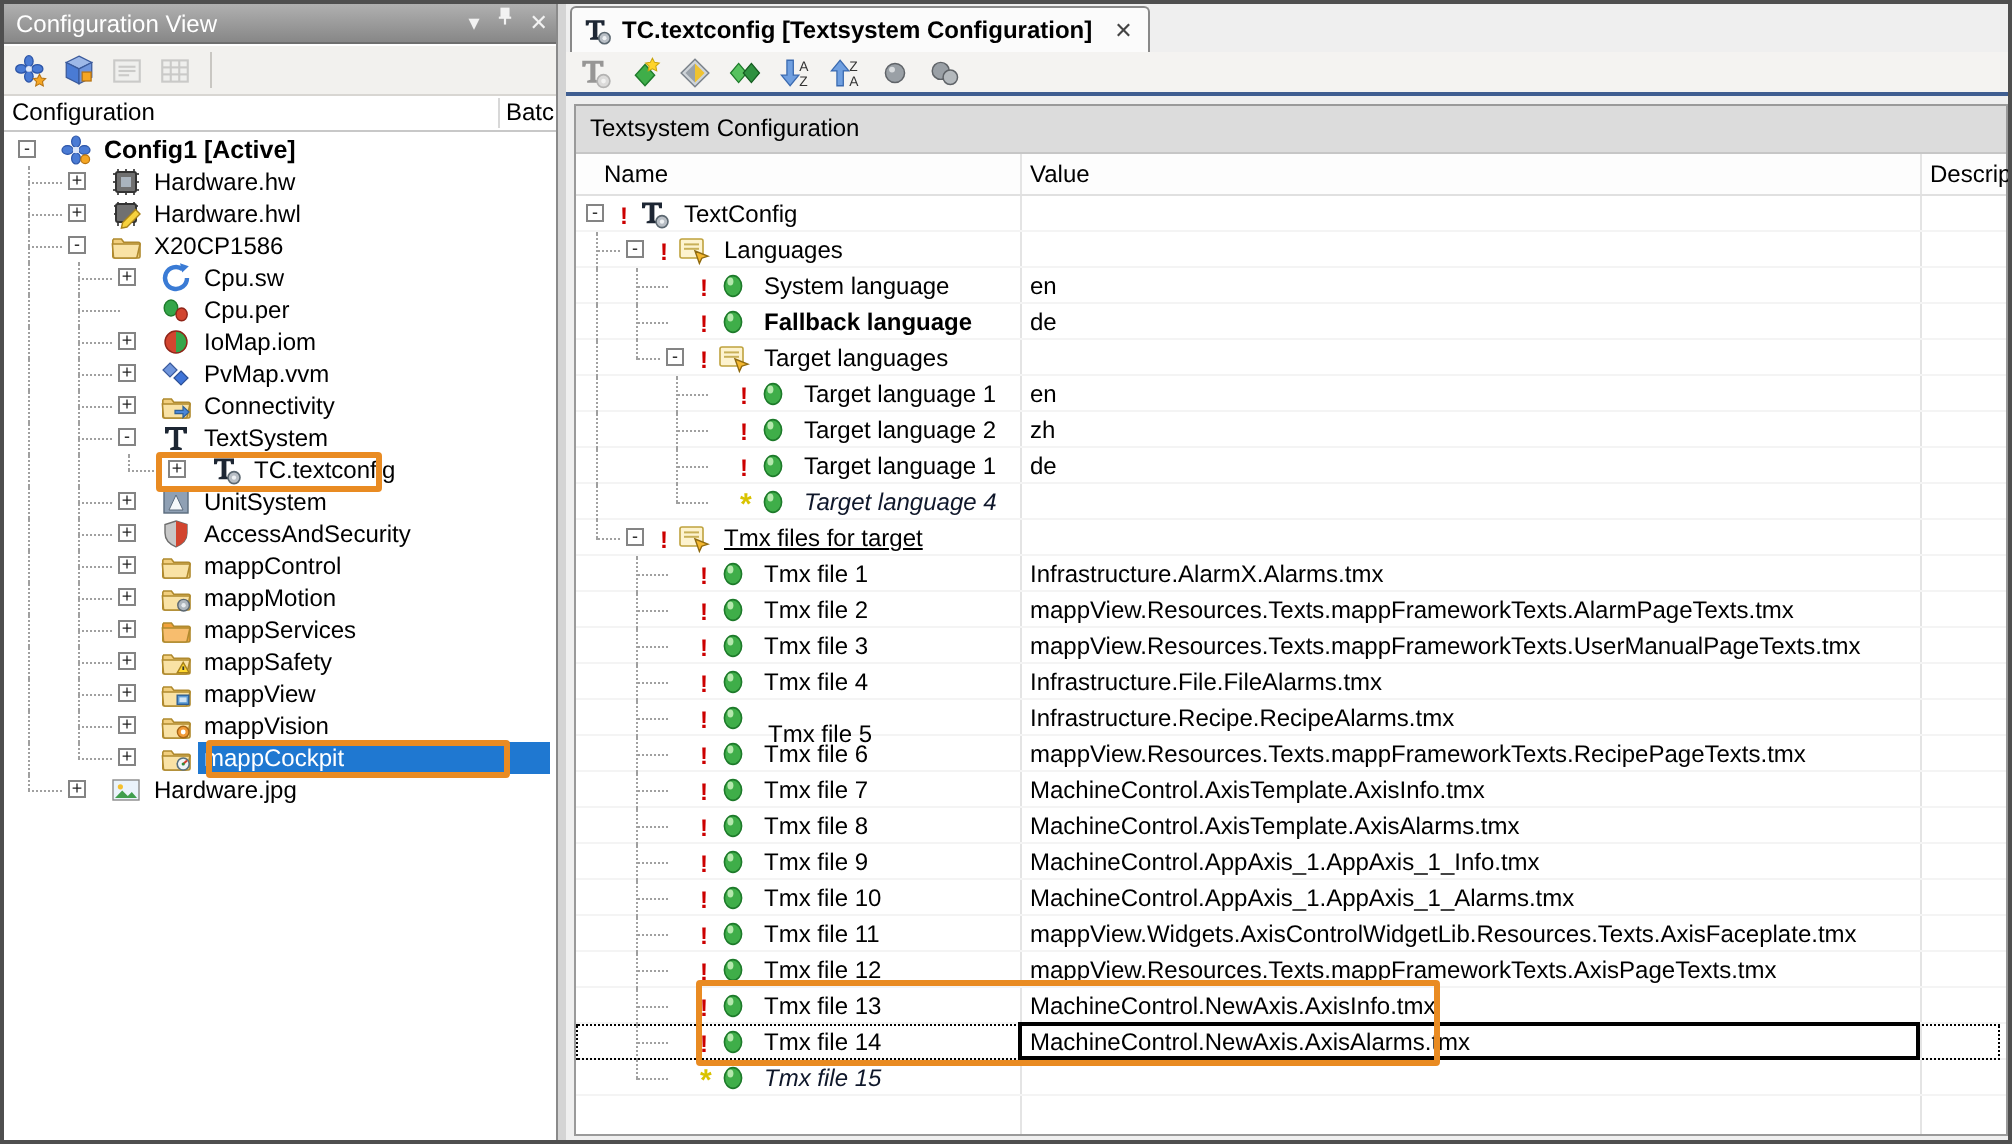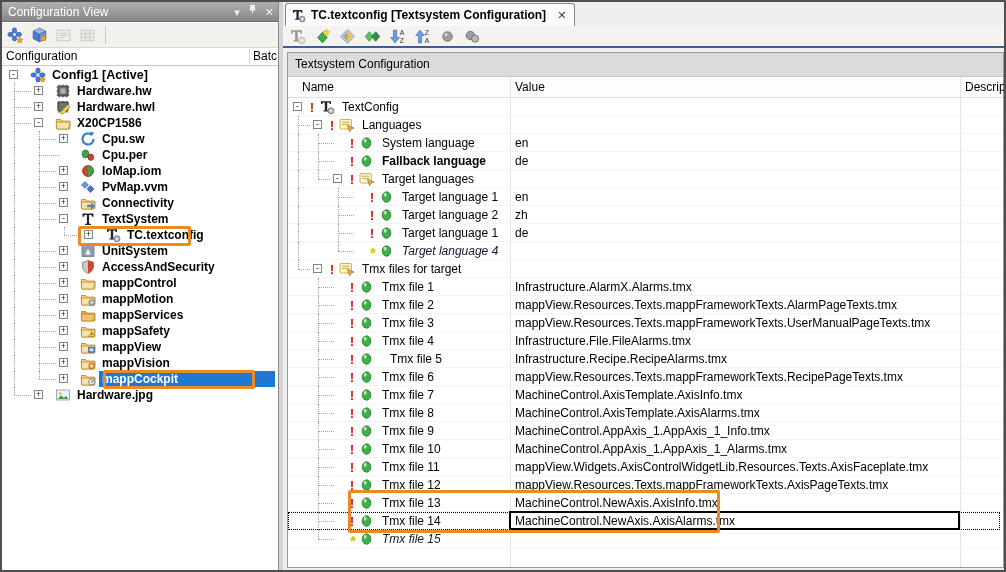--- a/index.html
+++ b/index.html
@@ -18,21 +18,21 @@
   .icn{display:inline-block;width:17px;height:17px;line-height:0;}
   .icn svg{width:100%;height:100%;}
   .icn.small{width:15px;height:15px;}
   .disabled{filter:grayscale(1) opacity(.45);}
   .lp-header{position:absolute;left:0;top:46px;width:100%;height:18px;background:#fff;border-bottom:1px solid #c8c8c8;}
   .lp-header .hname{position:absolute;left:4px;top:1px;}
   .lp-header .hbatch{position:absolute;left:251px;top:1px;}
   .lp-header .hdiv{position:absolute;left:247px;top:1px;width:1px;height:15px;background:#d8d8d8;}
   .lp-tree{position:absolute;left:0;top:65px;width:276px;bottom:0;background:#fff;overflow:hidden;}
   .trow{position:relative;height:16px;line-height:16px;white-space:nowrap;}
-  .trow .lbl{position:absolute;top:0;font-weight:bold;}
+  .trow .lbl{position:absolute;top:0;}
   .trow .lbl.bold{font-weight:bold;font-size:12.5px;}
   .selbar{position:absolute;top:0;height:16px;background:var(--selblue,#1f78d1);}
   .sel-lbl{color:#fff;z-index:2;}
   
   .exp{position:absolute;width:9px;height:9px;background:#fff;border:1px solid #848484;
        font-size:9px;line-height:7px;text-align:center;color:#222;z-index:2;}
   .vg{position:absolute;width:0;border-left:1px dotted #a0a0a0;top:0;bottom:0;}
   .vg.half{bottom:50%;}
   .hg{position:absolute;height:0;border-top:1px dotted #a0a0a0;}
   .nicon{position:absolute;top:0;width:16px;height:16px;line-height:0;}
@@ -573,21 +573,21 @@
             <span class="vg half" style="left: 10px;"></span>
             <span class="hg" style="left: 10px; top: 9px; width: 12px;"></span>
             <span class="exp" style="left: 25px;">-</span>
             <span class="bang" style="left: 42px;">!</span>
             <span class="icn nicon" style="left: 51px;"><svg viewBox="0 0 16 16">
                 <rect x="1" y="2.5" width="11.5" height="9.5" rx="1" fill="#fdf3cf" stroke="#bfa23e" stroke-width=".8"></rect>
                 <line x1="3" y1="5.2" x2="10.5" y2="5.2" stroke="#c8b058"></line>
                 <line x1="3" y1="7.4" x2="10.5" y2="7.4" stroke="#c8b058"></line>
                 <path d="M8.5 8.5l6.5 2.6-3.1 1-1.2 2.6z" fill="#f3b62e" stroke="#8f6a10" stroke-width=".7"></path>
               </svg></span>
-            <span class="lbl" style="left: 74px;">Tmx files for target</span>
+            <span class="lbl" style="left: 74px; text-decoration: underline;">Tmx files for target</span>
             <span class="val"></span>
           </div>
           <div class="grow">
             <span class="vg" style="left: 30px;"></span>
             <span class="hg" style="left: 30px; top: 9px; width: 16px;"></span>
             <span class="bang" style="left: 62px;">!</span>
             <span class="icn nicon" style="left: 71px;"><svg viewBox="0 0 16 16">
                 <ellipse cx="7.5" cy="8" rx="4.3" ry="5.2" fill="#3fae49" stroke="#1d7a2a" stroke-width=".8"></ellipse>
                 <ellipse cx="6.2" cy="5.8" rx="1.5" ry="2" fill="#b5e8ad"></ellipse>
               </svg></span>
@@ -628,21 +628,21 @@
             <span class="val">Infrastructure.File.FileAlarms.tmx</span>
           </div>
           <div class="grow">
             <span class="vg" style="left: 30px;"></span>
             <span class="hg" style="left: 30px; top: 9px; width: 16px;"></span>
             <span class="bang" style="left: 62px;">!</span>
             <span class="icn nicon" style="left: 71px;"><svg viewBox="0 0 16 16">
                 <ellipse cx="7.5" cy="8" rx="4.3" ry="5.2" fill="#3fae49" stroke="#1d7a2a" stroke-width=".8"></ellipse>
                 <ellipse cx="6.2" cy="5.8" rx="1.5" ry="2" fill="#b5e8ad"></ellipse>
               </svg></span>
-            <span class="lbl" style="left: 102px;">Tmx file 5</span>
+            <span class="lbl" style="left: 96px; margin-top: 8px;">Tmx file 5</span>
             <span class="val">Infrastructure.Recipe.RecipeAlarms.tmx</span>
           </div>
           <div class="grow">
             <span class="vg" style="left: 30px;"></span>
             <span class="hg" style="left: 30px; top: 9px; width: 16px;"></span>
             <span class="bang" style="left: 62px;">!</span>
             <span class="icn nicon" style="left: 71px;"><svg viewBox="0 0 16 16">
                 <ellipse cx="7.5" cy="8" rx="4.3" ry="5.2" fill="#3fae49" stroke="#1d7a2a" stroke-width=".8"></ellipse>
                 <ellipse cx="6.2" cy="5.8" rx="1.5" ry="2" fill="#b5e8ad"></ellipse>
               </svg></span>

